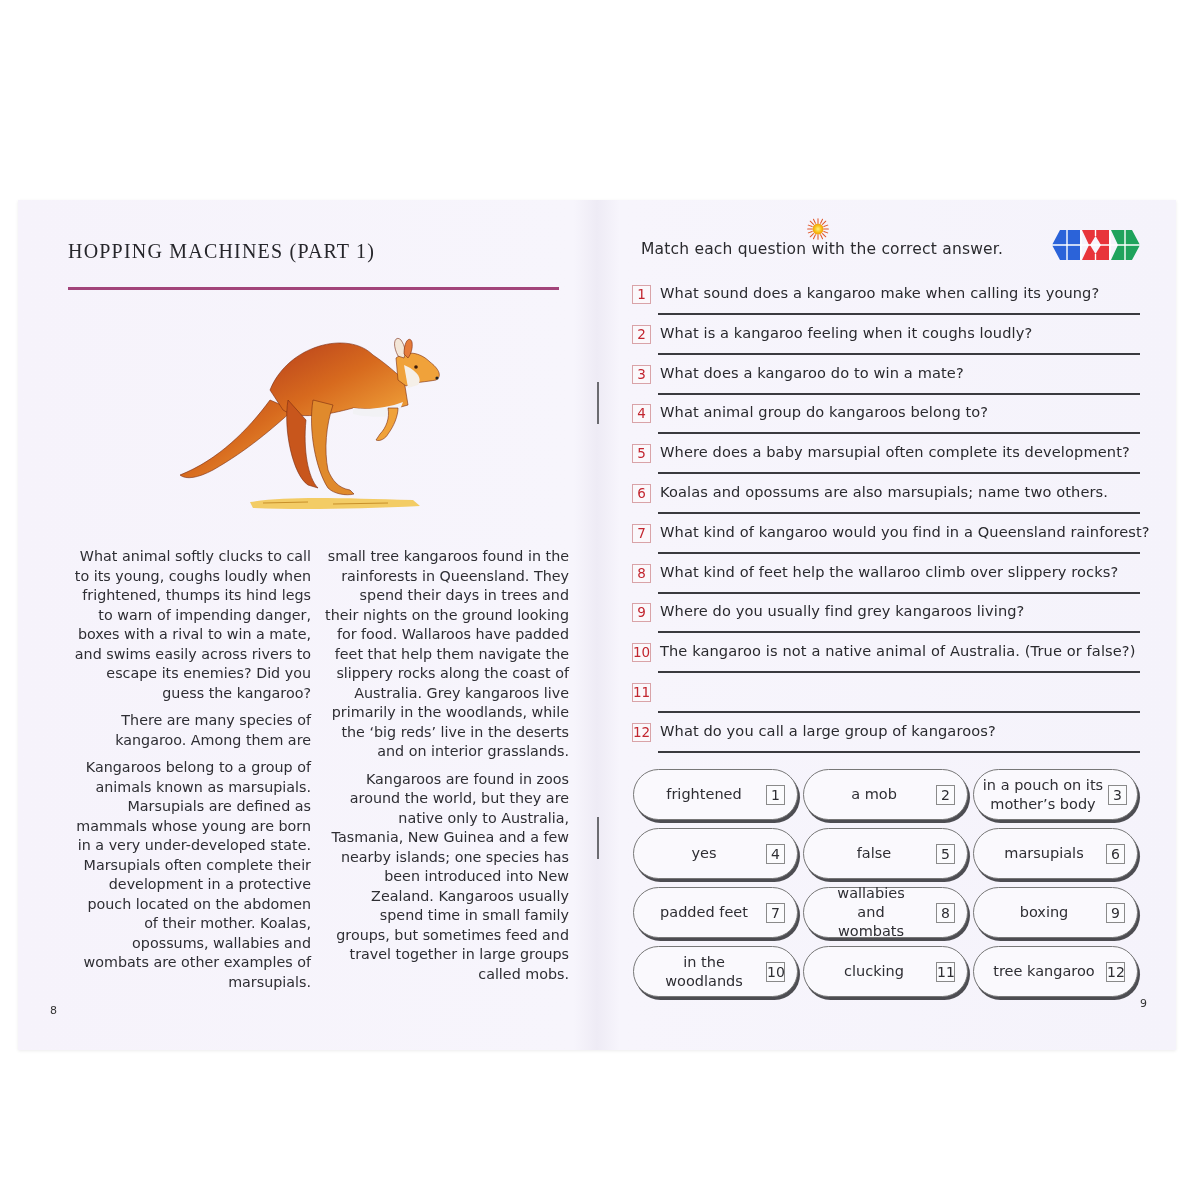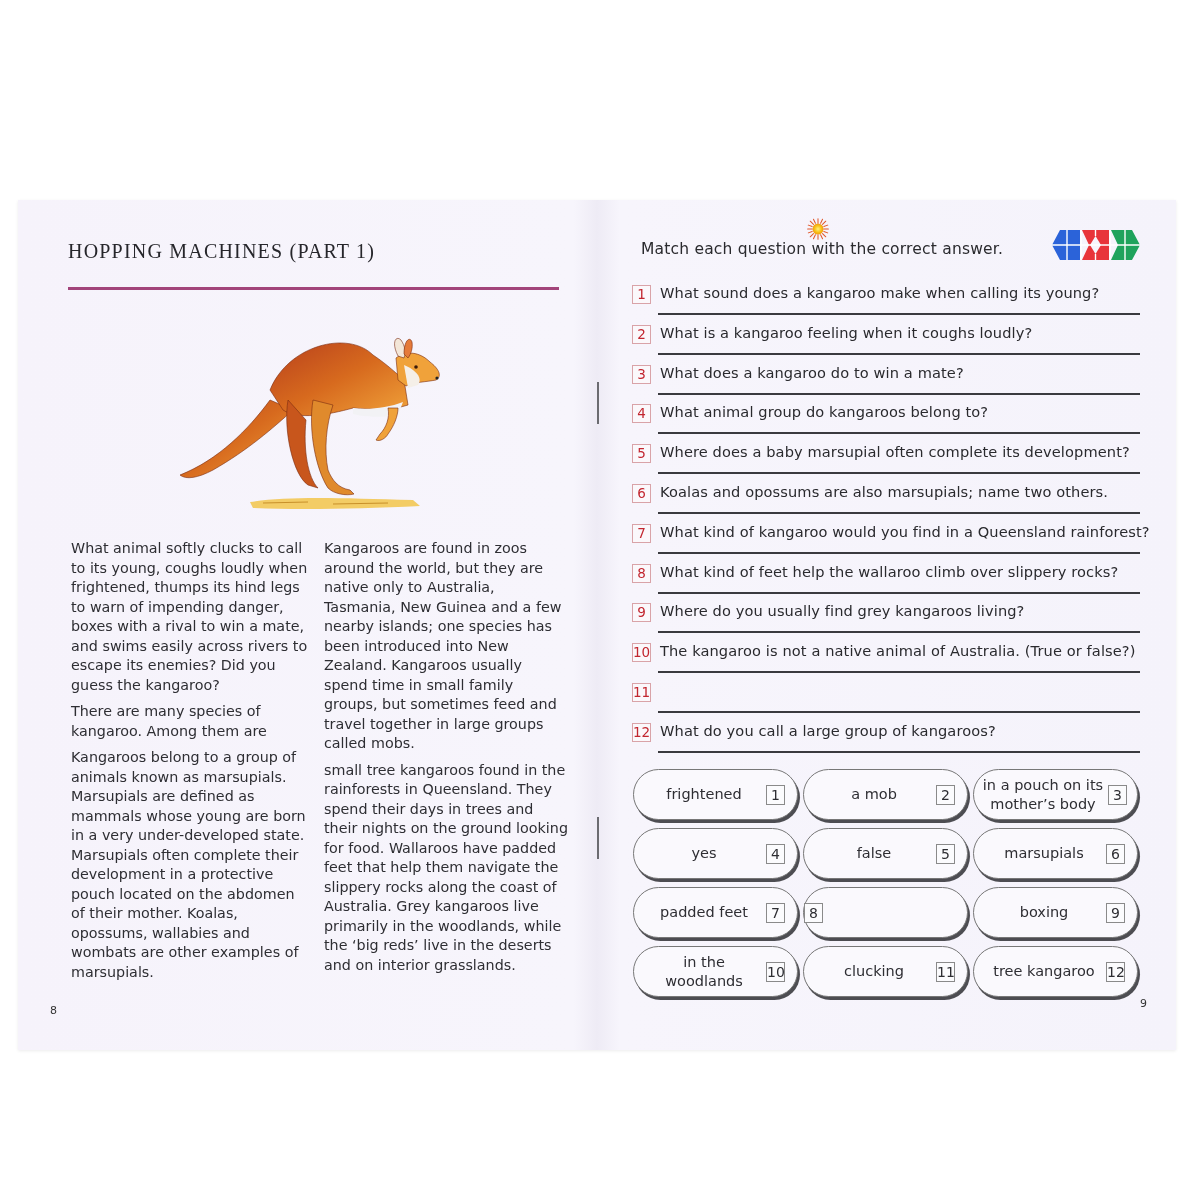--- a/index.html
+++ b/index.html
@@ -13,21 +13,21 @@
     box-shadow: 0 1px 3px rgba(0,0,0,0.08);
   }
   .gutter-mark { position:absolute; width:2px; background:#6b6b70; }
   .page-title {
     position:absolute; left:50px; top:27px; font-size:20px; letter-spacing:1.2px; color:#26262b;
     font-family:Liberation Serif, serif; font-weight:normal;
   }
   .title-rule { position:absolute; left:50px; top:87px; width:491px; height:3px; background:#a2447a; }
   .illus { position:absolute; left:140px; top:110px; width:300px; height:215px; }
   .col { position:absolute; font-size:14.3px; line-height:19.5px; color:#2e2e33; }
-  .col p { margin:0 0 7px 0; }
+  .col p { margin:8px 0 7px 0;text-align:right; }
   .page-num { position:absolute; font-size:11px; color:#333; }
 
   .instr { position:absolute; left:615px; top:18px; height:40px; display:flex; align-items:center;flex-direction:column; }
   .instr-text { font-size:15.5px; margin-left:8px; color:#2a2a2e; letter-spacing:0.2px; }
   .logo { position:absolute; left:1034px; top:30px; }
 
   .q-list { position:absolute; left:614px; top:82px; width:508px; }
   .q-row { position:relative; height:39.8px; }
   .q-num {
     position:absolute; left:0; top:3px; width:17px; height:17px; border:1px solid #d9a3a8;
@@ -91,22 +91,22 @@
       <path d="M130 90 C125 120 135 165 150 175 L160 178 C150 168 145 140 148 110 Z" fill="#c8561c" stroke="#7a2c10" stroke-width="0.6"></path>
     </svg>
 
     <div class="col" style="left:53px; top:339px; width:240px;">
       <p>What animal softly clucks to call to its young, coughs loudly when frightened, thumps its hind legs to warn of impending danger, boxes with a rival to win a mate, and swims easily across rivers to escape its enemies? Did you guess the kangaroo?</p>
       <p>There are many species of kangaroo. Among them are</p>
       <p>Kangaroos belong to a group of animals known as marsupials. Marsupials are defined as mammals whose young are born in a very under-developed state. Marsupials often complete their development in a protective pouch located on the abdomen of their mother. Koalas, opossums, wallabies and wombats are other examples of marsupials.</p>
     </div>
 
     <div class="col" style="left:306px; top:339px; width:245px;">
+      <p>small tree kangaroos found in the rainforests in Queensland. They spend their days in trees and their nights on the ground looking for food. Wallaroos have padded feet that help them navigate the slippery rocks along the coast of Australia. Grey kangaroos live primarily in the woodlands, while the ‘big reds’ live in the deserts and on interior grasslands.</p>
       <p>Kangaroos are found in zoos around the world, but they are native only to Australia, Tasmania, New Guinea and a few nearby islands; one species has been introduced into New Zealand. Kangaroos usually spend time in small family groups, but sometimes feed and travel together in large groups called mobs.</p>
-      <p>small tree kangaroos found in the rainforests in Queensland. They spend their days in trees and their nights on the ground looking for food. Wallaroos have padded feet that help them navigate the slippery rocks along the coast of Australia. Grey kangaroos live primarily in the woodlands, while the ‘big reds’ live in the deserts and on interior grasslands.</p>
     </div>
 
     <div class="page-num" style="left:32px; top:804px;">8</div>
   </div>
 
   <div class="gutter-mark" style="left:579px; top:182px; height:42px;"></div>
   <div class="gutter-mark" style="left:579px; top:617px; height:42px;"></div>
 
   <div>
     <div class="instr">
@@ -242,20 +242,21 @@
         </div>
       <div class="pill">
           <span class="pill-text">marsupials</span>
           <span class="pill-num">6</span>
         </div>
       <div class="pill">
           <span class="pill-text">padded feet</span>
           <span class="pill-num">7</span>
         </div>
       <div class="pill">
+          <span class="pill-text" style="padding-left:20px; padding-right:18px;">wallabies and wombats</span>
           <span class="pill-num">8</span>
         </div>
       <div class="pill">
           <span class="pill-text">boxing</span>
           <span class="pill-num">9</span>
         </div>
       <div class="pill">
           <span class="pill-text" style="padding-left:26px; padding-right:18px;">in the woodlands</span>
           <span class="pill-num">10</span>
         </div>

